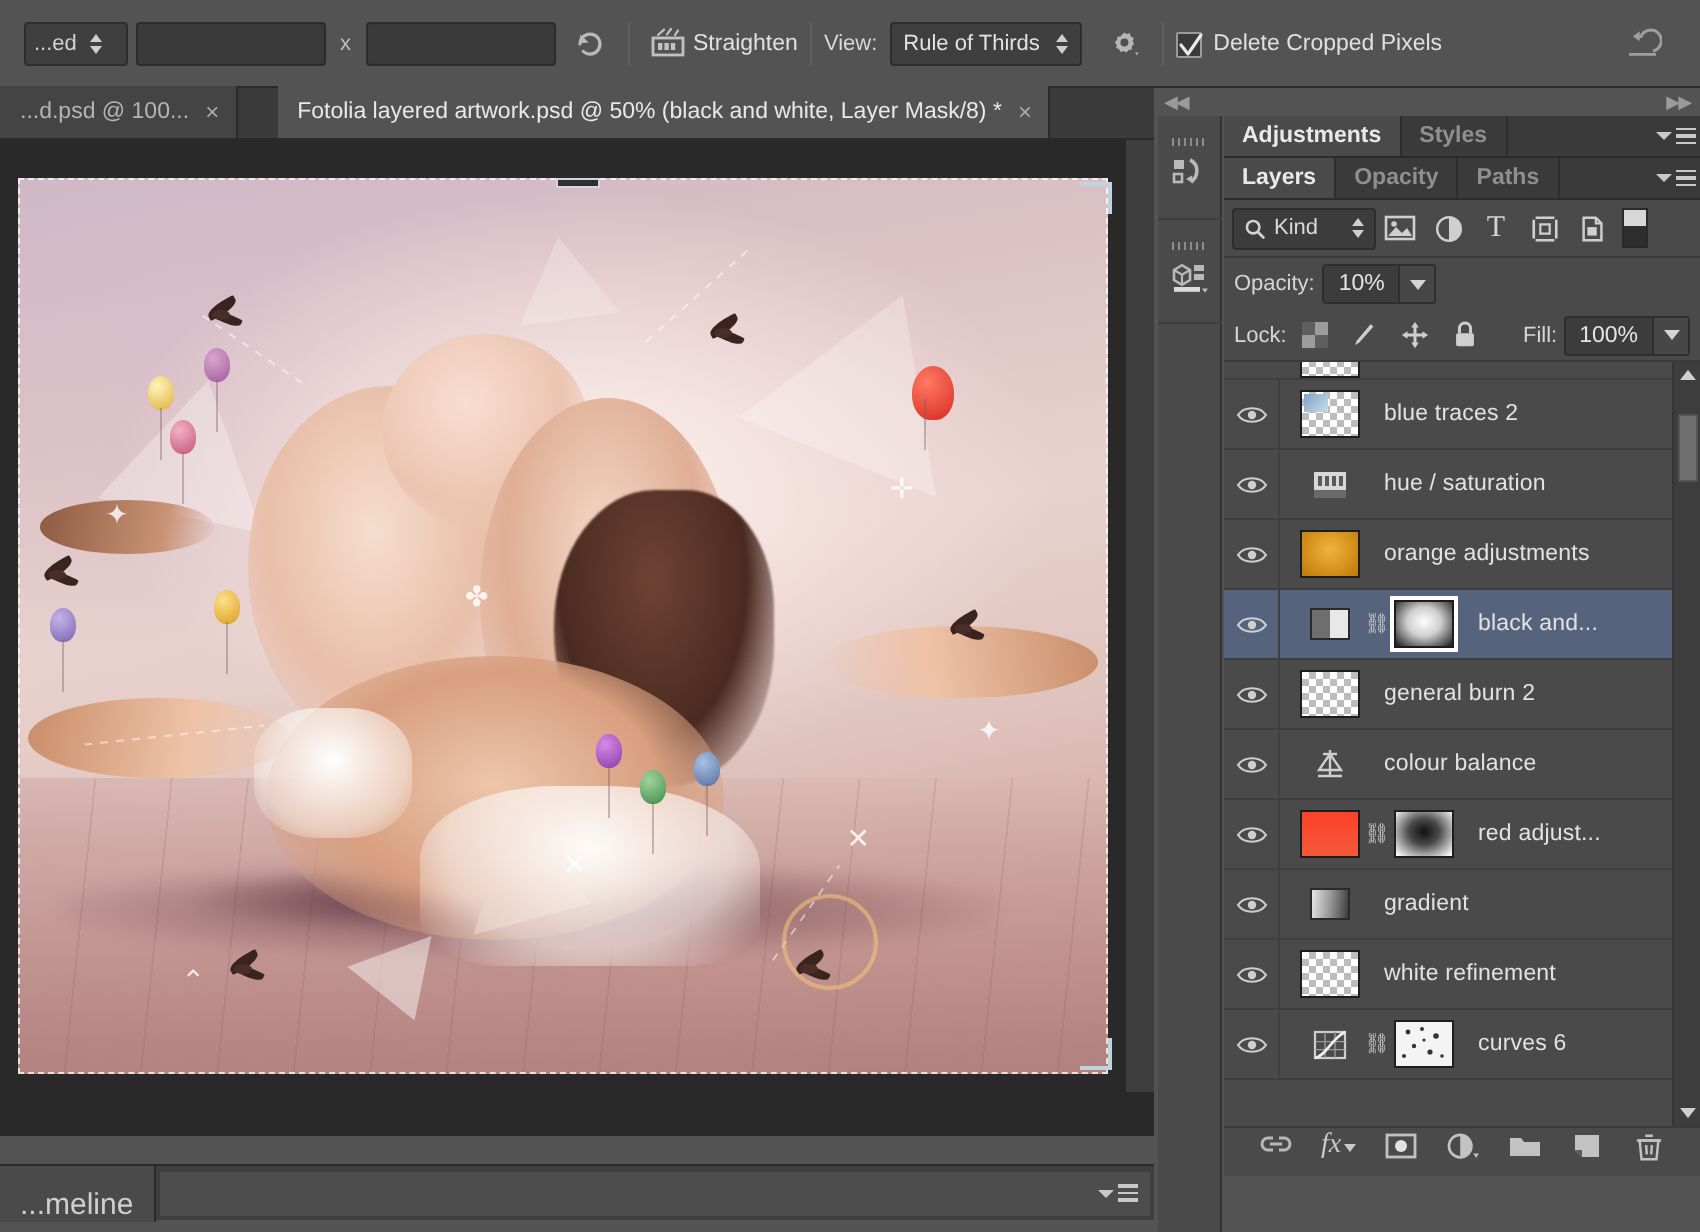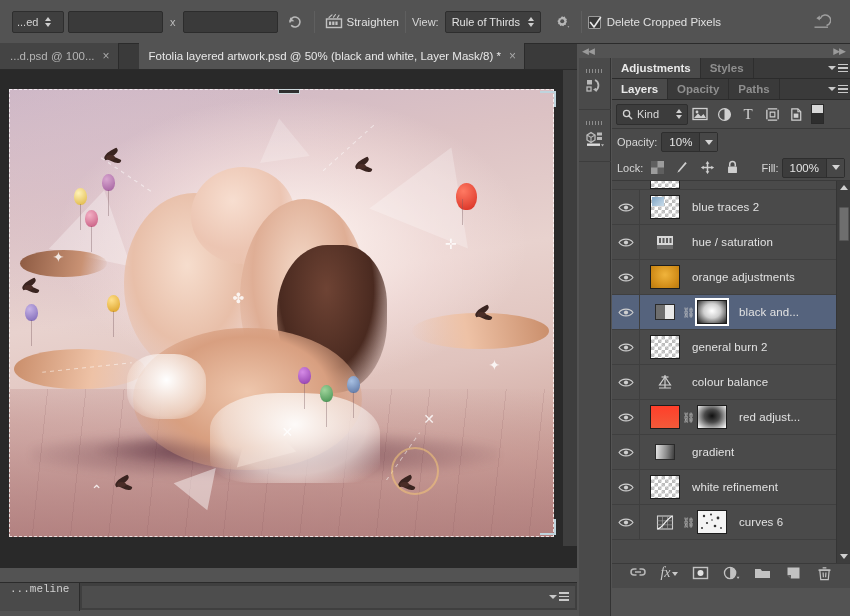--- a/index.html
+++ b/index.html
@@ -207,24 +207,23 @@
     position:absolute; right:0; top:0; width:14px; bottom:22px; background:#3e3e3e;
   }
 
   
   .timeline-bar {
     position:absolute; left:0; top:582px; width:577px; height:28px;
     background:#3f3f3f; border-top:1px solid #2b2b2b;
     display:flex; align-items:center;
   }
   .tl-tab {
-    padding:0 10px; font-size:11px; color:#cfcfcf;
-    height:28px; display:flex;align-items:flex-start; background:#4a4a4a;
+    padding:0 10px; font-size:15px; color:#cfcfcf;
+    height:28px; display:flex;align-items:flex-end; background:#4a4a4a;
     border-right:1px solid #2b2b2b;
-    font-family:Liberation Mono, monospace;
   }
   .tl-rest { flex:1; height:22px; background:#4d4d4d; margin:0 2px; display:flex; align-items:center; justify-content:flex-end; padding-right:6px; }
 
   
   .right-dock {
     position:absolute; left:577px; top:44px; width:273px; height:572px;
     background:#535353;
   }
   .dock-collapse {
     position:absolute; left:0; top:0; width:273px; height:14px;

